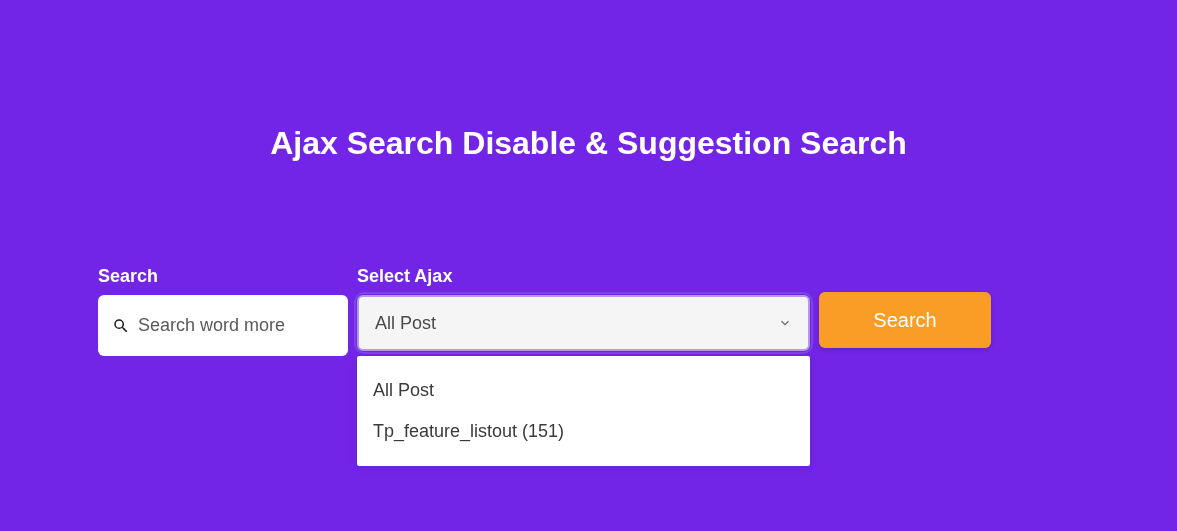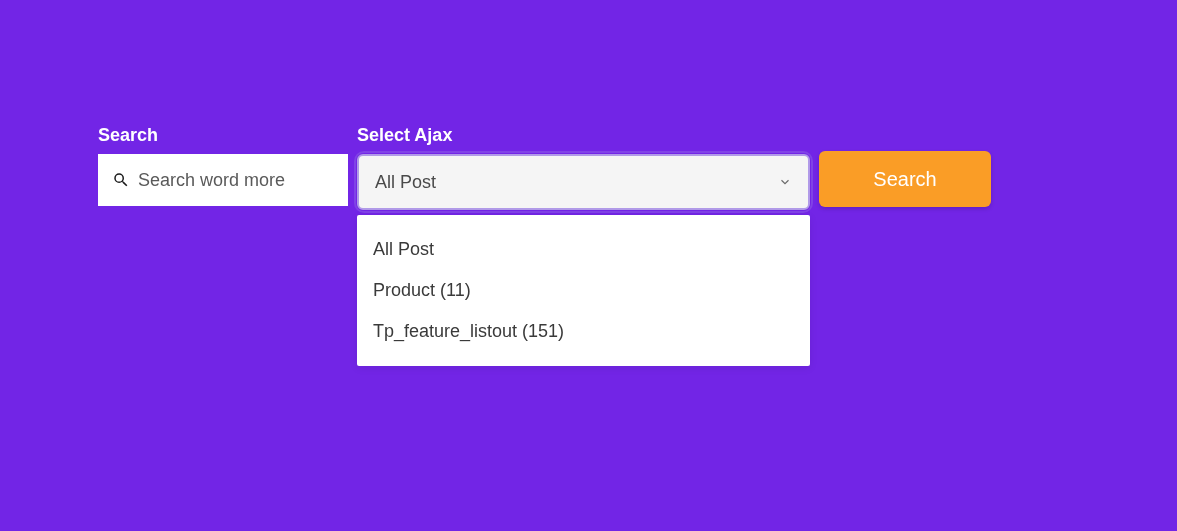--- a/index.html
+++ b/index.html
@@ -32,23 +32,23 @@
     flex-direction: column;
   }
   .label {
     color: #ffffff;
     font-size: 18px;
     font-weight: 600;
     margin-bottom: 8px;
   }
   .search-box {
     width: 250px;
-    height: 52px;
+    height: 61px;
     background: #ffffff;
-    border-radius: 0;
+    border-radius: 6px;
     display: flex;
     align-items: center;
     padding: 0 14px;
     gap: 8px;
   }
   .search-box svg { width: 18px; height: 18px; fill: #1a1a1a; flex-shrink: 0; }
   .search-input {
     border: none;
     outline: none;
     font-size: 18px;
@@ -117,20 +117,21 @@
     font-size: 20px;
     font-weight: 500;
     cursor: pointer;
     box-shadow: 0 2px 4px rgba(0,0,0,0.15);
   }
 </style>
 </head>
 <body>
 
 <div class="wrap">
+  <h1 class="title">Ajax Search Disable &amp; Suggestion Search</h1>
 
   <div class="form-row">
 
     <div class="col">
       <div class="label">Search</div>
       <div class="search-box">
         <svg viewBox="0 0 24 24">
           <path d="M15.5 14h-.79l-.28-.27A6.471 6.471 0 0016 9.5 6.5 6.5 0 109.5 16c1.61 0 3.09-.59 4.23-1.57l.27.28v.79l5 4.99L20.49 19l-4.99-5zM9.5 14A4.5 4.5 0 119.5 5a4.5 4.5 0 010 9z"></path>
         </svg>
         <input type="text" class="search-input" placeholder="Search word more" style="">
@@ -140,21 +141,20 @@
     <div class="col select-col">
       <div class="label">Select Ajax</div>
       <div class="select-box">
         <span>All Post</span>
         <svg class="chevron" viewBox="0 0 24 24">
           <polyline points="6 9 12 15 18 9"></polyline>
         </svg>
       </div>
       <div class="dropdown">
         <div class="dd-item">All Post</div>
-        <div class="dd-item">Product (11)</div>
         <div class="dd-item">Tp_feature_listout (151)</div>
       </div>
     </div>
 
     <div class="btn-col">
       <button class="search-btn">Search</button>
     </div>
 
   </div>
 </div>

